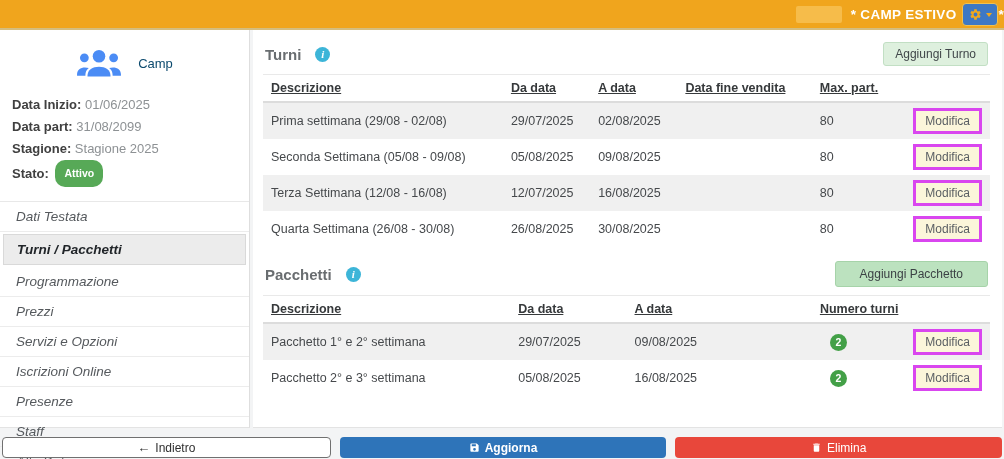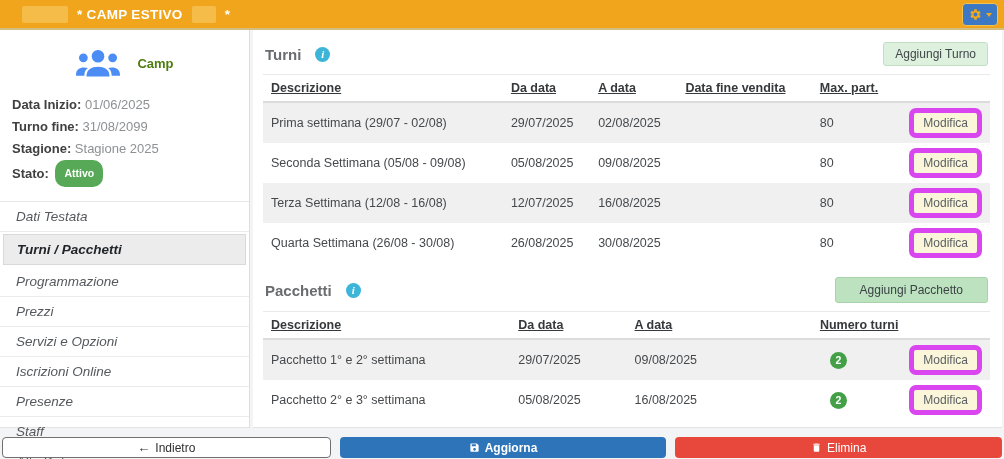--- a/index.html
+++ b/index.html
@@ -6,21 +6,21 @@
   html,body { width:1004px; height:459px; }
   body {
     font-family:"Liberation Sans", sans-serif;
     background:var(--page-bg,#f3f4f5);
     position:relative; overflow:hidden;
   }
   
   .header {
     height:30px; background:var(--header-bg,#f0a51d);
     border-bottom:2px solid var(--header-border,#d4bd7f);
-    display:flex; align-items:center; position:relative;
+    display:flex; align-items:center; position:relative;justify-content:flex-end;
   }
   .title-group {
     margin-left:22px; display:flex; align-items:center; gap:9px;
     color:#fff; font-weight:bold; font-size:13.5px; letter-spacing:.3px;
   }
   .redact { background:var(--header-redact,#f6bc4a); border-radius:2px; height:17px; }
   .redact.w1 { width:46px; } .redact.w2 { width:24px; }
   .settings-btn {
     position:absolute; right:6px; top:3px; width:36px; height:23px;
     background:var(--settings-btn-bg,#3d78c4);
@@ -36,21 +36,21 @@
   .sidebar {
     width:250px; background:#fff; border-right:1px solid #dedede;
     border-bottom:1px solid #e3e3e3;
   }
   .main {
     flex:1; background:#fff; margin-left:3px; margin-right:2px;
     border-bottom:1px solid #e3e3e3; padding:8px 12px 0 10px; overflow:hidden;
   }
   
   .camp-row { height:58px; display:flex; align-items:center; justify-content:center; gap:16px; margin-top:4px; }
-  .camp-label { font-size:13px; font-weight:bold; color:#4d7c0f; }
+  .camp-label { font-size:13px; font-weight:normal; color:#0c4a6e; }
   .info-block { padding:2px 12px 6px; font-size:13px; }
   .info-line { line-height:22px; white-space:nowrap; }
   .info-line b { color:#404040; }
   .info-line .val { color:#8d9194; }
   .status-pill {
     display:inline-block; background:var(--status-green,#57a957); color:#fff;
     font-size:10.5px; font-weight:bold; padding:2px 9px 3px; border-radius:10px;
     vertical-align:1px; margin-left:3px;
   }
   .side-divider { border:none; border-top:1px solid #e8e8e8; margin:8px 0 0; }
@@ -79,22 +79,22 @@
     font-family:"Liberation Sans", sans-serif;
   }
   table { width:100%; border-collapse:collapse; font-size:12.5px; color:#46494c; table-layout:fixed; }
   thead th {
     text-align:left; font-weight:bold; color:#36393b; padding:6px 8px;
     border-top:1px solid #e9e9e9; border-bottom:2px solid #dcdcdc;text-decoration:underline;
   }
   tbody td { padding:5px 8px; height:26px; }
   tbody tr:nth-child(odd) { background:var(--row-stripe,#f0f0f0); }
   .modifica-btn {
-    background:var(--modifica-bg,#fbf6da); border:5px solid #d946ef; color:#5a5f63;
-    font-size:12px; padding:3px 9px; border-radius:7px; float:right; cursor:pointer;
+    background:var(--modifica-bg,#fbf6da); border:3px solid #d946ef; color:#5a5f63;
+    font-size:12px; padding:3px 9px; border-radius:0; float:right; cursor:pointer;
     font-family:"Liberation Sans", sans-serif;
   }
   .num-badge {
     width:17px; height:17px; border-radius:50%; background:var(--badge-green,#43a047);
     color:#fff; font-size:10.5px; font-weight:bold;
     display:inline-flex; align-items:center; justify-content:center; margin-left:10px;
   }
   .pacchetti-section { margin-top:14px; }
   
   .footer { position:absolute; left:2px; right:2px; bottom:1px; display:flex; gap:9px; }
@@ -143,21 +143,21 @@
         </svg>
       </span>
       <span class="camp-label">Camp</span>
     </div>
     <div class="info-block">
       <div class="info-line">
         <b>Data Inizio:</b>
         <span class="val">01/06/2025</span>
       </div>
       <div class="info-line">
-        <b>Turno fine:</b>
+        <b>Data part:</b>
         <span class="val">31/08/2099</span>
       </div>
       <div class="info-line">
         <b>Stagione:</b>
         <span class="val">Stagione 2025</span>
       </div>
       <div class="info-line">
         <b>Stato:</b>
         <span class="status-pill">Attivo</span>
       </div>
@@ -199,21 +199,21 @@
           <th>Descrizione</th>
           <th>Da data</th>
           <th>A data</th>
           <th>Data fine vendita</th>
           <th>Max. part.</th>
           <th></th>
         </tr>
       </thead>
       <tbody>
         <tr>
-          <td>Prima settimana (29/07 - 02/08)</td>
+          <td>Prima settimana (29/08 - 02/08)</td>
           <td>29/07/2025</td>
           <td>02/08/2025</td>
           <td></td>
           <td>80</td>
           <td>
               <button class="modifica-btn">Modifica</button>
             </td>
         </tr>
         <tr>
           <td>Seconda Settimana (05/08 - 09/08)</td>

